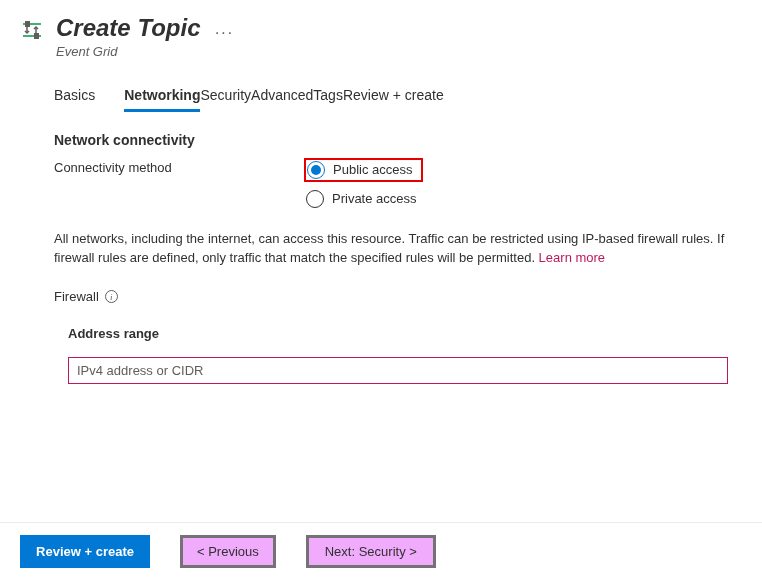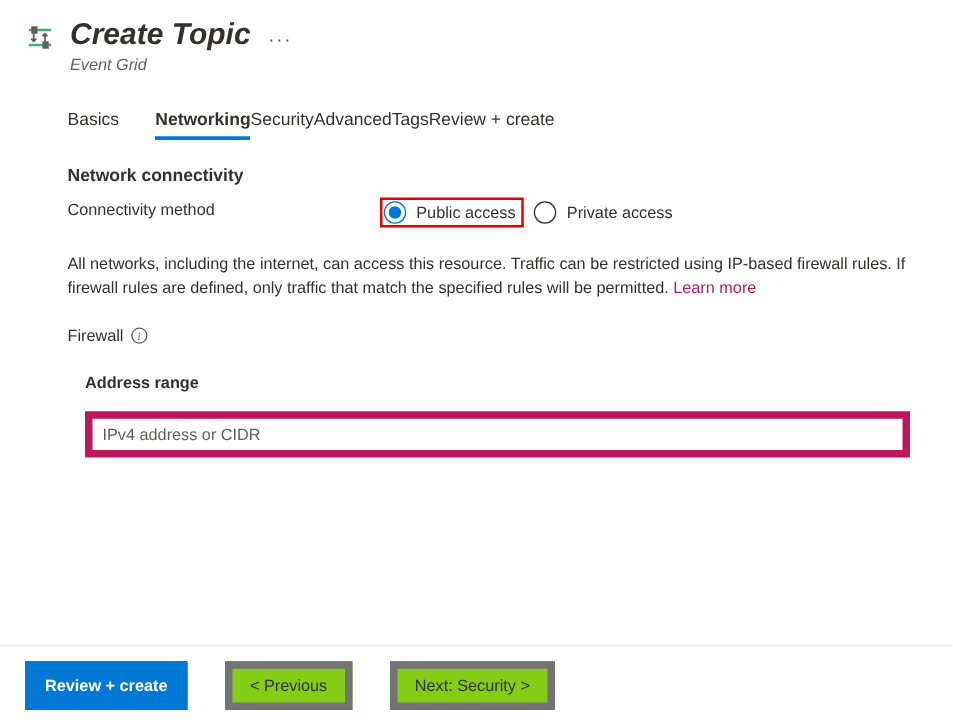--- a/index.html
+++ b/index.html
@@ -91,20 +91,21 @@
     }
     .form-label {
       width: 250px;
       font-size: 13px;
       color: #323130;
       flex-shrink: 0;
       padding-top: 2px;
     }
     .radio-group {
       display: flex;
+      flex-direction: column;
       gap: 6px;
       text-align: center;
     }
     .radio-option {
       display: flex;
       align-items: center;
       gap: 8px;
       padding: 2px 6px 2px 2px;
     }
     .radio-option.highlighted {
@@ -172,21 +173,21 @@
       padding-left: 14px;
     }
     .address-label {
       font-size: 13px;
       font-weight: 600;
       color: #323130;
       margin-bottom: 16px;
     }
     .address-input {
       width: 100%;
-      border: 6px solid #be185d;
+      border: 1px solid #be185d;
       padding: 5px 8px;
       font-size: 13px;
       font-family: inherit;
       color: #323130;
     }
     .address-input::placeholder {
       color: #605e5c;
     }
     .footer {
       position: absolute;
@@ -196,22 +197,22 @@
       border-top: 1px solid #edebe9;
       padding: 12px 20px;
       display: flex;
       gap: 10px;
     }
     .btn {
       font-size: 13px;
       padding: 6px 14px;
       cursor: pointer;
       font-family: inherit;
-      border: 6px solid #737373;
-      background: #84cc16;
+      border: 3px solid #737373;
+      background: #f0abfc;
       color: #323130;
       min-width: 90px;
     }
     .btn-primary {
       background: #0078d4;
       border: 1px solid #0078d4;
       color: #fff;
       font-weight: 600;
       min-width: 130px;
     }

